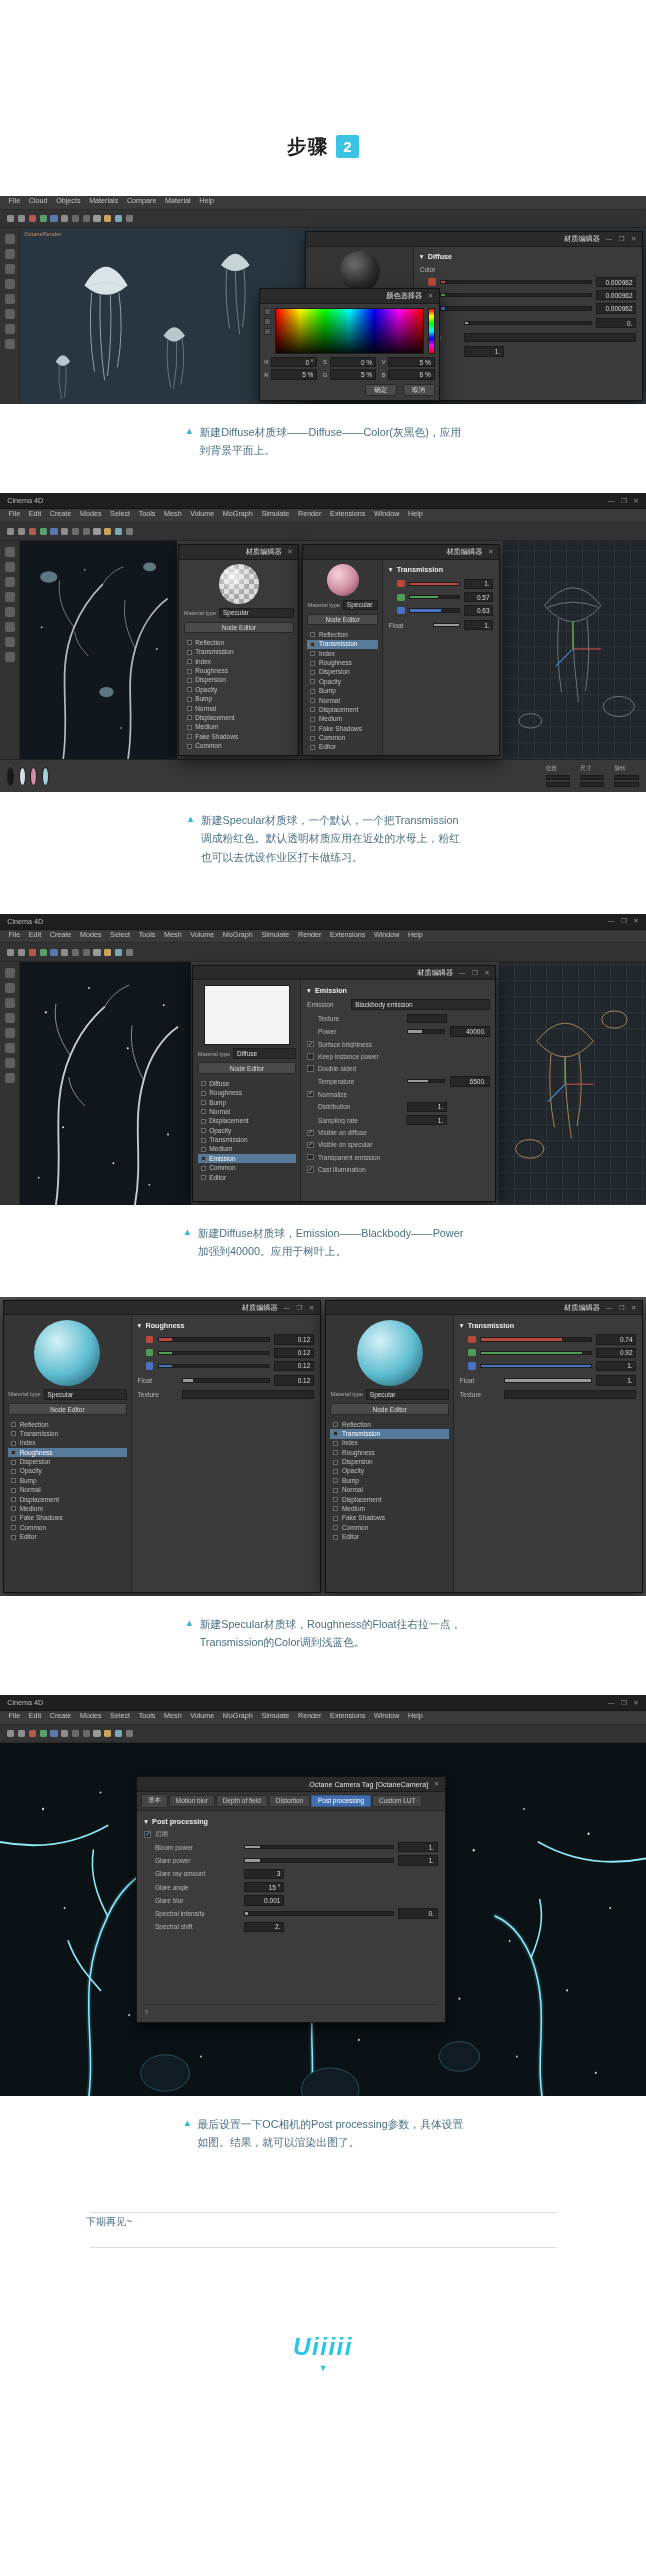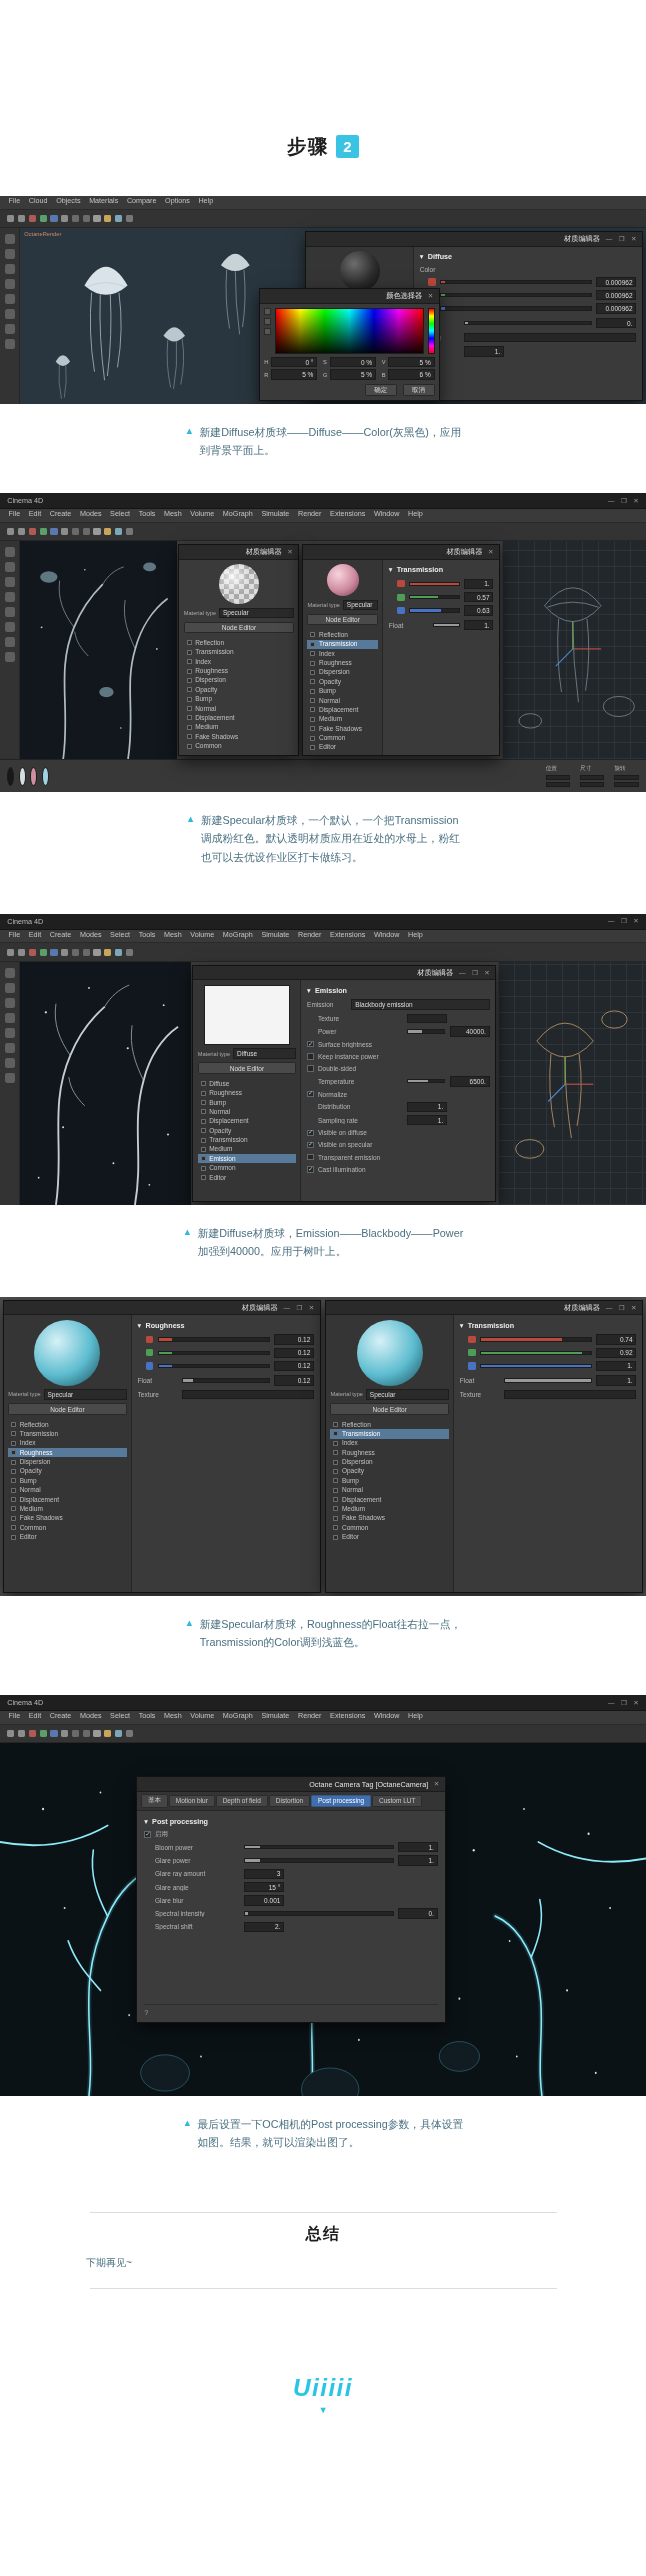--- a/index.html
+++ b/index.html
@@ -158,21 +158,21 @@
     <span class="step-num">2</span>
   </div>
 
   <section class="shot shot1">
     <div class="menubar">
         <span class="menu-item">File</span>
         <span class="menu-item">Cloud</span>
         <span class="menu-item">Objects</span>
         <span class="menu-item">Materials</span>
         <span class="menu-item">Compare</span>
-        <span class="menu-item">Options</span>
+        <span class="menu-item">Material</span>
         <span class="menu-item">Help</span>
       </div>
     <div class="iconbar">
         <span class="tool chip" style="background: rgb(141, 141, 141);"></span>
         <span class="tool chip" style="background: rgb(141, 141, 141);"></span>
         <span class="tool chip" style="background: rgb(176, 91, 82);"></span>
         <span class="tool chip" style="background: rgb(90, 160, 106);"></span>
         <span class="tool chip" style="background: rgb(90, 120, 176);"></span>
         <span class="tool chip" style="background: rgb(141, 141, 141);"></span>
         <span class="tool chip" style="background: rgb(106, 106, 106);"></span>
@@ -1397,21 +1397,20 @@
   <div class="caption">
     <span class="cap-marker">▲</span>
     <div>
         <div class="cap-line">最后设置一下OC相机的Post processing参数，具体设置</div>
         <div class="cap-line">如图。结果，就可以渲染出图了。</div>
       </div>
   </div>
 
   <div class="summary">
     <div class="sum-rule"></div>
-    <h2 class="sum-title">总结</h2>
     <div class="sum-lines">
         <div class="sum-line">下期再见~</div>
       </div>
     <div class="sum-rule"></div>
   </div>
 
   <div class="logo-wrap">
     <div class="logo-text">Uiiiii</div>
     <div class="logo-arrow">▼</div>
   </div>

